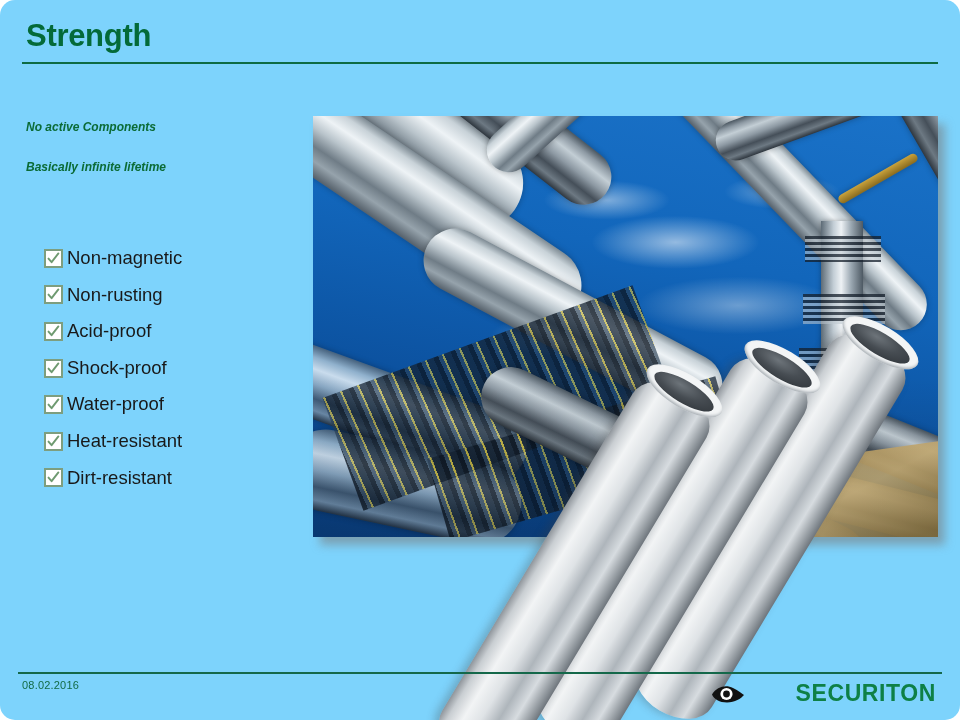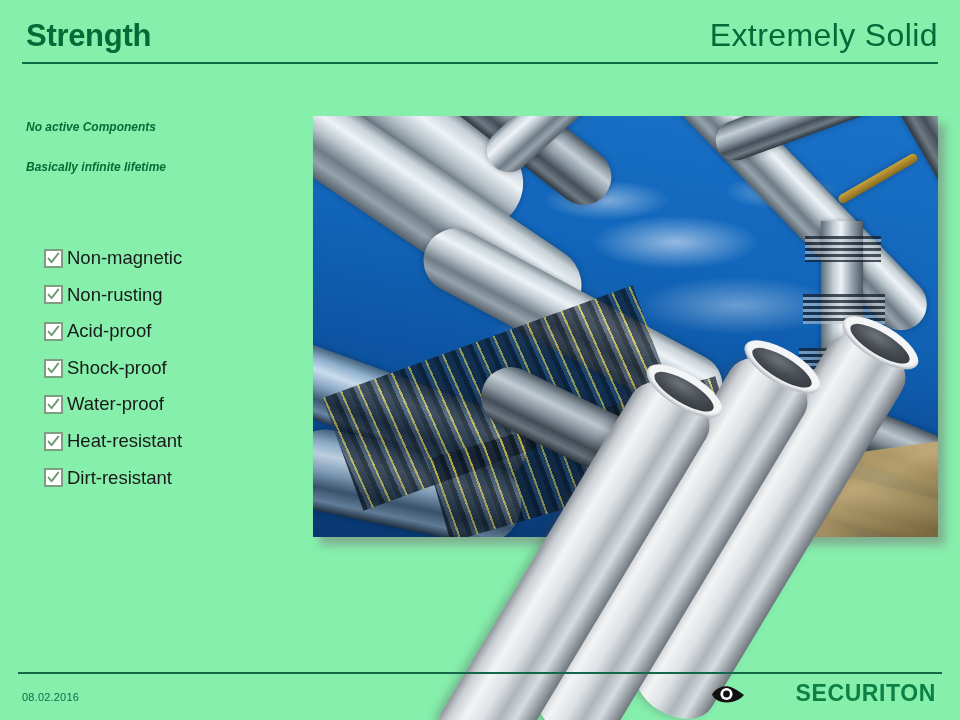--- a/index.html
+++ b/index.html
@@ -11,21 +11,22 @@
     width: 960px;
     height: 720px;
     position: relative;
     overflow: hidden;
     font-family: "Liberation Sans", sans-serif;
   }
 
   .slide {
     position: absolute;
     inset: 0;
-    background: #86efac;
+    background: #7dd3fc;
+    border-radius: 15px;
   }
 
   
   .slide-title {
     position: absolute;
     left: 26px;
     top: 18px;
     font-size: 31px;
     font-weight: bold;
     color: #046A38;
@@ -229,21 +230,20 @@
     height: 2px;
     background: #14684A;
   }
   .footer-date {
     position: absolute;
     left: 22px;
     top: 679px;
     font-size: 11px;
     color: #136B46;
     letter-spacing: 0.2px;
-    margin-top: 12px;
   }
   .logo {
     position: absolute;
     right: 24px;
     top: 682px;
     display: flex;
     align-items: center;
     gap: 7px;
   }
   .logo-eye {
@@ -259,21 +259,20 @@
     margin-left: 44px;
   }
 </style>
 </head>
 <body>
 
 <div class="slide">
 
   <div class="slide-title">Strength</div>
 
-  <div class="slide-subtitle">Extremely  Solid</div>
 
   <div class="header-rule"></div>
 
   <div class="lead-block">
     <div class="lead-line">No active Components</div>
     <div class="lead-line">Basically infinite lifetime</div>
   </div>
 
   <div class="check-list">
 

